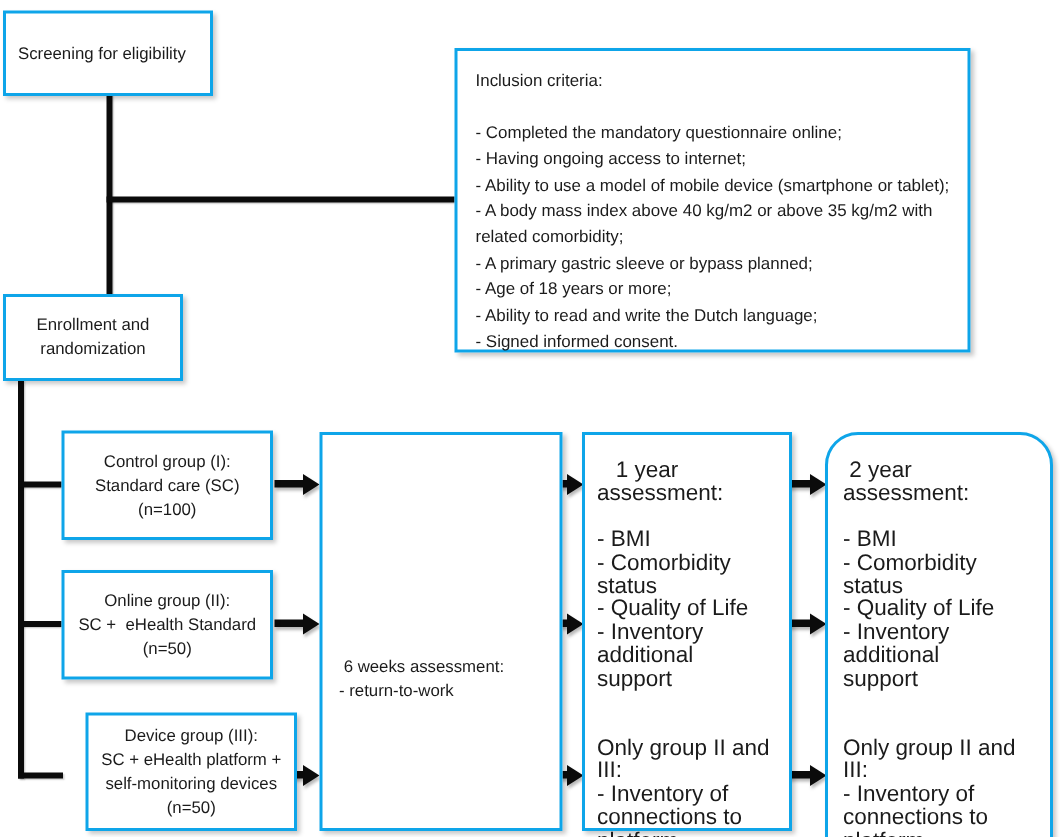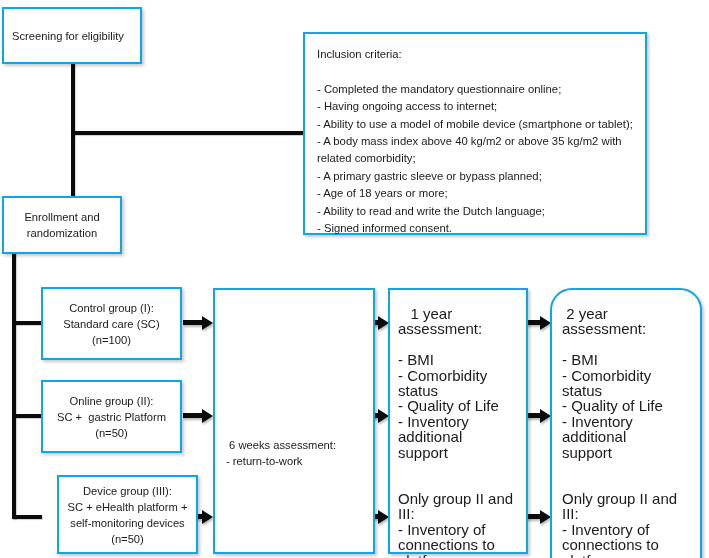--- a/index.html
+++ b/index.html
@@ -180,21 +180,21 @@
     <div class="inner vcenter ctr">
       <div class="t">Control group (I):</div>
       <div class="t">Standard care (SC)</div>
       <div class="t">(n=100)</div>
     </div>
   </div>
 
   <div class="box" style="left:41px; top:380px; width:141px; height:73px;">
     <div class="inner vcenter ctr">
       <div class="t">Online group (II):</div>
-      <div class="t">SC +  gastric Platform</div>
+      <div class="t">SC +  eHealth Standard</div>
       <div class="t">(n=50)</div>
     </div>
   </div>
 
   <div class="box" style="left:57px; top:475px; width:141px; height:79px;">
     <div class="inner vcenter ctr">
       <div class="t">Device group (III):</div>
       <div class="t">SC + eHealth platform +
 self-monitoring devices</div>
       <div class="t">(n=50)</div>

